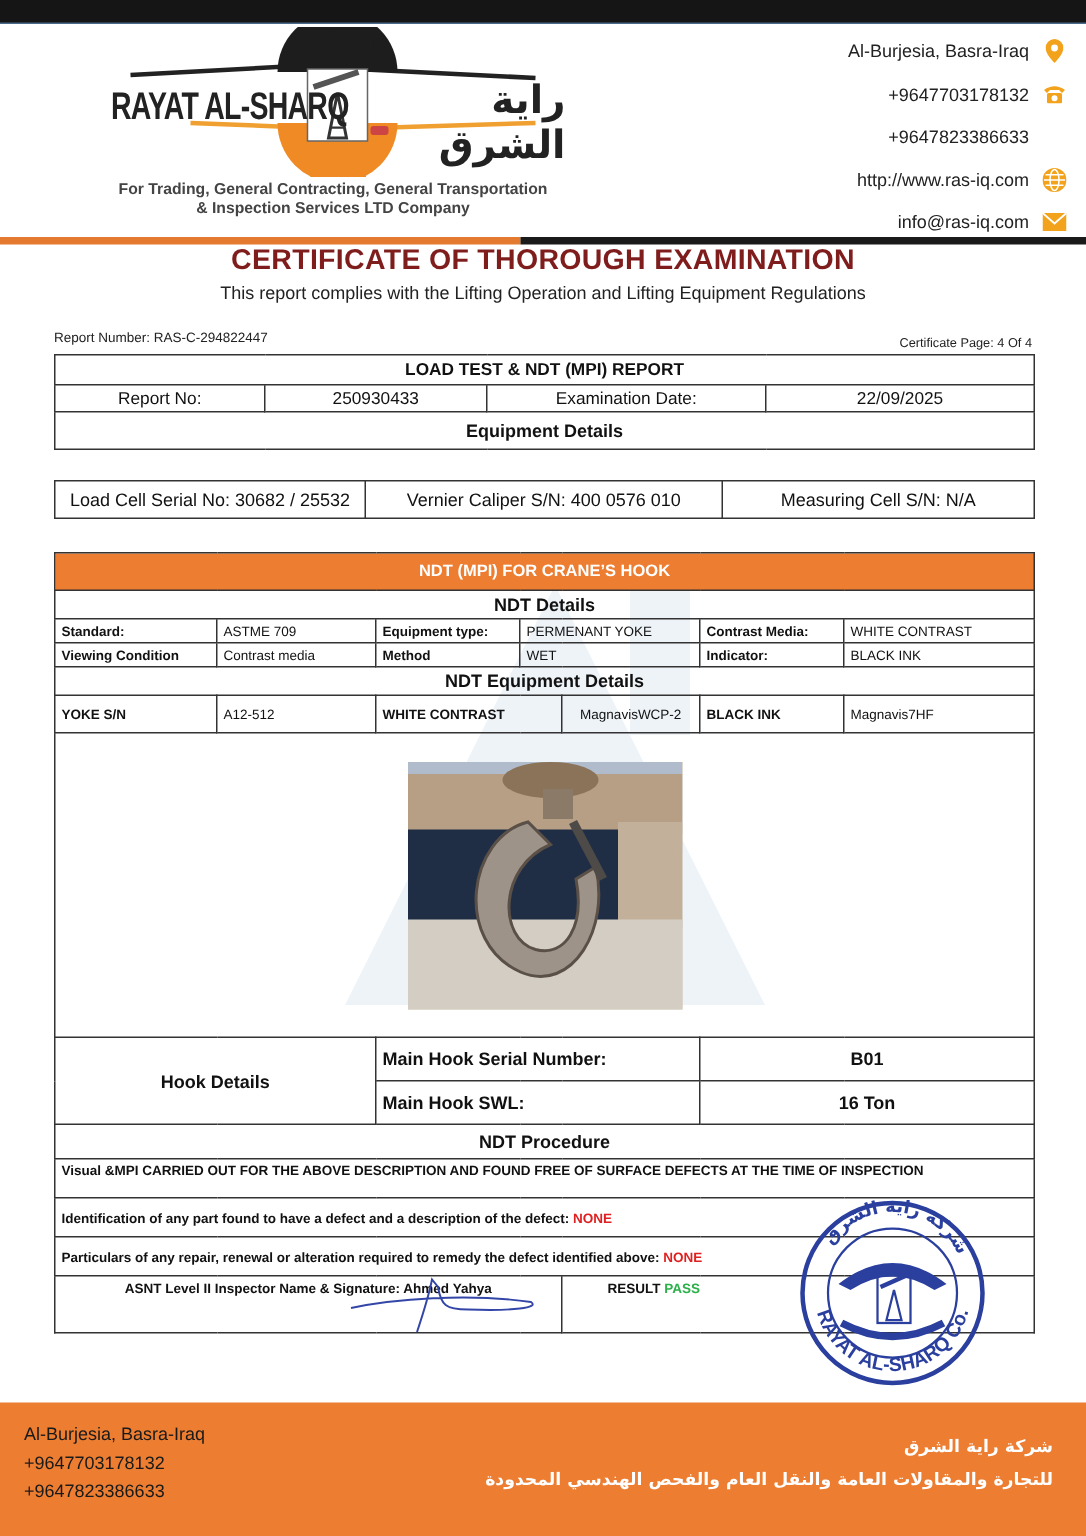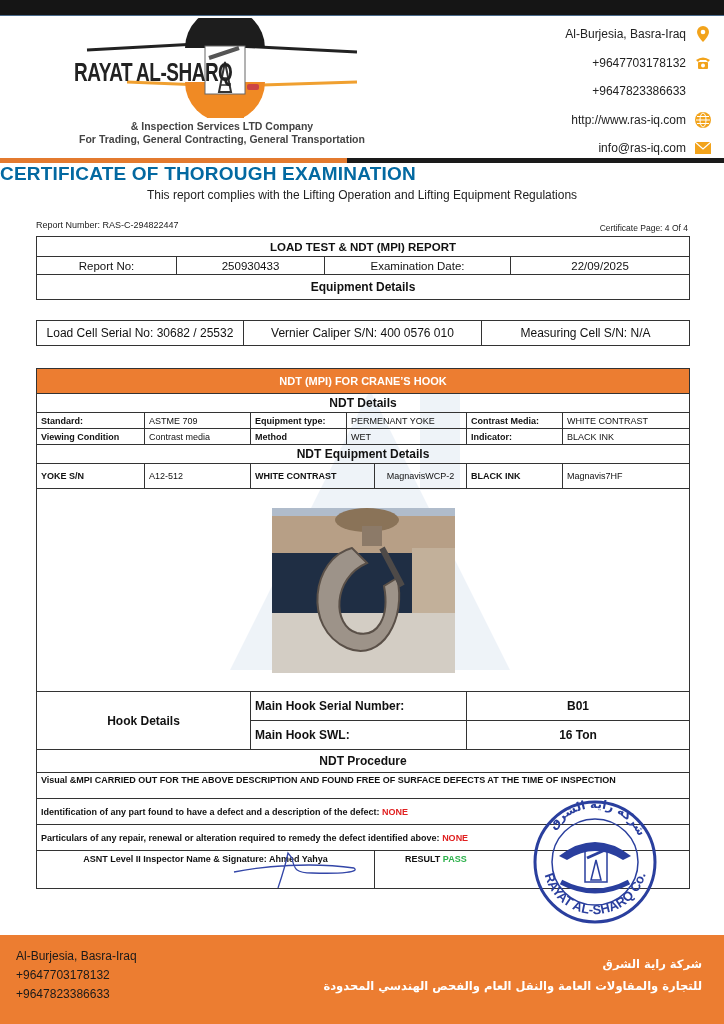--- a/index.html
+++ b/index.html
@@ -18,21 +18,21 @@
   .contact { position: absolute; right: 12px; top: 20px; width: 200px; }
   .contact-row { display: flex; justify-content: flex-end; align-items: center; height: 28.5px; font-size: 12px; color: #222; }
   .contact-row .ico { width: 18px; height: 16px; margin-left: 8px; display: inline-flex; align-items: center; justify-content: center; }
   .contact-row .ico.blank { visibility: hidden; }
 
   
   .divider { position: absolute; top: 158px; left: 0; width: 724px; height: 5px; }
   .divider .orange { position: absolute; left: 0; top: 0; width: 347px; height: 5px; background: #e37a2f; }
   .divider .dark { position: absolute; left: 347px; top: 0; width: 377px; height: 5px; background: #1a1a1a; }
 
-  .cert-title { position: absolute; top: 163px; left: 0; width: 724px; text-align: left; font-size: 19px; font-weight: 700; color: #0369a1; letter-spacing: 0.2px; }
+  .cert-title { position: absolute; top: 163px; left: 0; width: 724px; text-align: center; font-size: 19px; font-weight: 700; color: #7f1d1d; letter-spacing: 0.2px; }
   .cert-sub { position: absolute; top: 188px; left: 0; width: 724px; text-align: center; font-size: 12px; color: #222; }
 
   .report-num { position: absolute; top: 220px; left: 36px; font-size: 9px; color: #222; }
   .cert-page { position: absolute; top: 223px; right: 36px; font-size: 8.5px; color: #222; }
 
   
   .watermark { position: absolute; left: 190px; top: 330px; width: 360px; height: 360px; opacity: 0.08; }
 
   
   table { border-collapse: collapse; position: absolute; left: 36px; width: 653px; table-layout: fixed; }
@@ -94,23 +94,24 @@
     <rect x="140" y="96" width="9" height="4" fill="#f08a24"></rect>
     <rect x="168" y="96" width="9" height="4" fill="#f08a24"></rect>
 
     <rect x="138" y="28" width="40" height="48" fill="#fff" stroke="#666" stroke-width="1"></rect>
     <path d="M142 40 L172 30" stroke="#555" stroke-width="4"></path>
     <path d="M152 74 L158 44 L164 74 Z" fill="none" stroke="#333" stroke-width="2"></path>
     <path d="M154 60 L162 60 M153 67 L163 67" stroke="#333" stroke-width="1.5"></path>
     <rect x="180" y="66" width="12" height="6" fill="#c44" rx="2"></rect>
   </svg>
   <div class="logo-en">RAYAT AL-SHARQ</div>
+  <div class="logo-ar">راية الشرق</div>
   <div class="logo-tag">
+    <div>For Trading, General Contracting, General Transportation</div>
     <div>&amp; Inspection Services LTD Company</div>
-    <div>For Trading, General Contracting, General Transportation</div>
   </div>
 </div>
 
 <div class="contact">
   <div class="contact-row">
     <span>Al-Burjesia, Basra-Iraq</span>
     <span class="ico">
       <svg width="12" height="16" viewBox="0 0 12 16">
           <path d="M6 0 A6 6 0 0 1 12 6 C12 10 6 16 6 16 C6 16 0 10 0 6 A6 6 0 0 1 6 0Z" fill="#f2a31b"></path>
           <circle cx="6" cy="6" r="2.3" fill="#fff"></circle>

